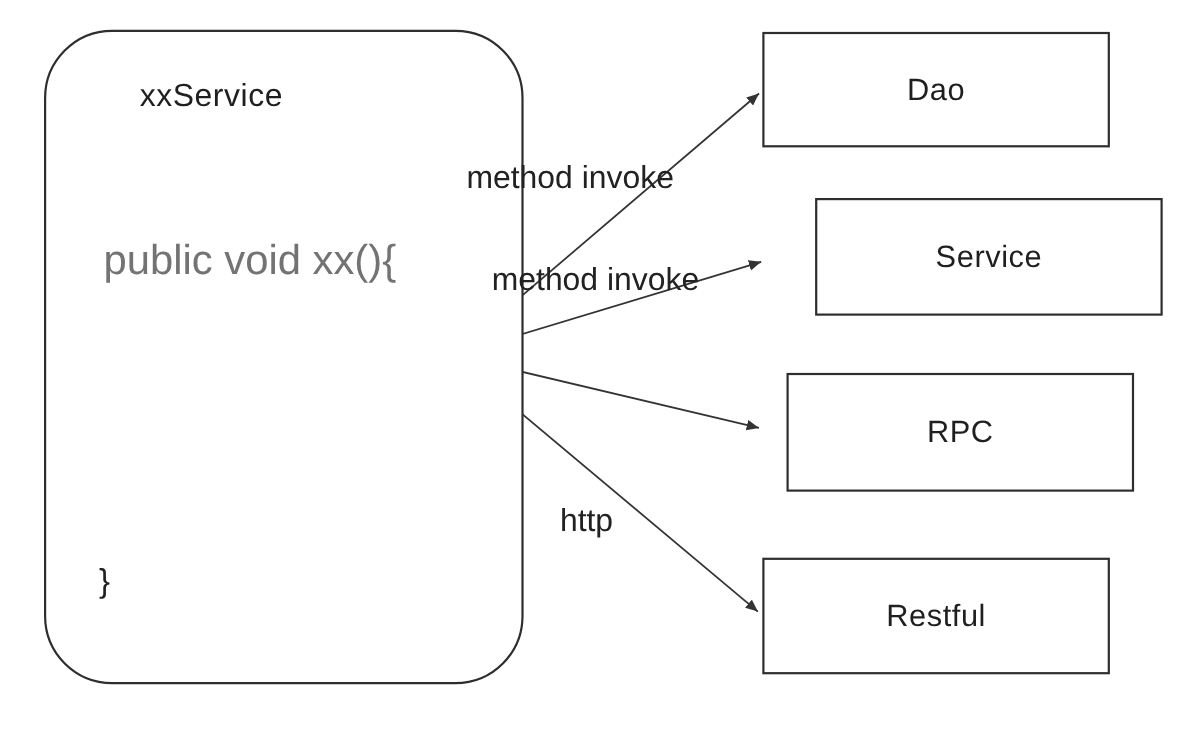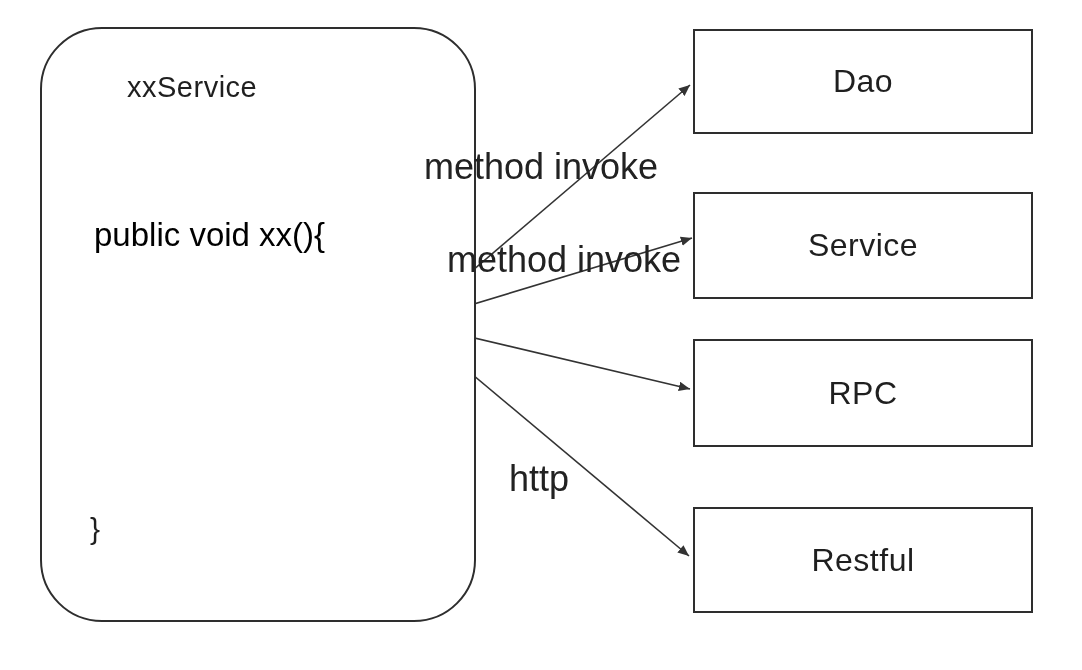--- a/index.html
+++ b/index.html
@@ -33,50 +33,50 @@
     position: absolute;
     left: 85px; top: 42px;
     font-size: 29px;
     letter-spacing: 0.5px;
     color: #1f1f1f;
     white-space: nowrap;
   }
   .service-code-open {
     position: absolute;
     left: 52px; top: 187px;
-    font-size: 33px;
-    color: #000000;
+    font-size: 38px;
+    color: #737373;
     white-space: nowrap;
   }
   .service-code-close {
     position: absolute;
     left: 48px; top: 483px;
     font-size: 30px;
     color: #1f1f1f;
   }
   .target-box {
     position: absolute;
     left: 693px;
-    width: 340px;
+    width: 316px;
     border: 2px solid #2e2e2e;
     background: #ffffff;
     display: flex;
     align-items: center;
     justify-content: center;
-    font-size: 32px;
+    font-size: 28px;
     letter-spacing: 0.5px;
     color: #1f1f1f;
   }
   .box-dao     { top: 29px;  height: 105px; }
-  .box-service { top: 192px; height: 107px; }
-  .box-rpc     { top: 339px; height: 108px; }
+  .box-service { top: 180px; height: 107px; margin-left: 48px; }
+  .box-rpc     { top: 339px; height: 108px; margin-left: 22px; }
   .box-restful { top: 507px; height: 106px; }
   .arrow-label {
     position: absolute;
-    font-size: 36px;
+    font-size: 29px;
     color: #222222;
     white-space: nowrap;
     text-align: right;
   }
   .lbl-1 { left: 424px; top: 146px; }
   .lbl-2 { left: 447px; top: 239px; }
   .lbl-3 { left: 477px; top: 346px; }
   .lbl-4 { left: 509px; top: 458px; }
   .watermark {
     position: absolute;

